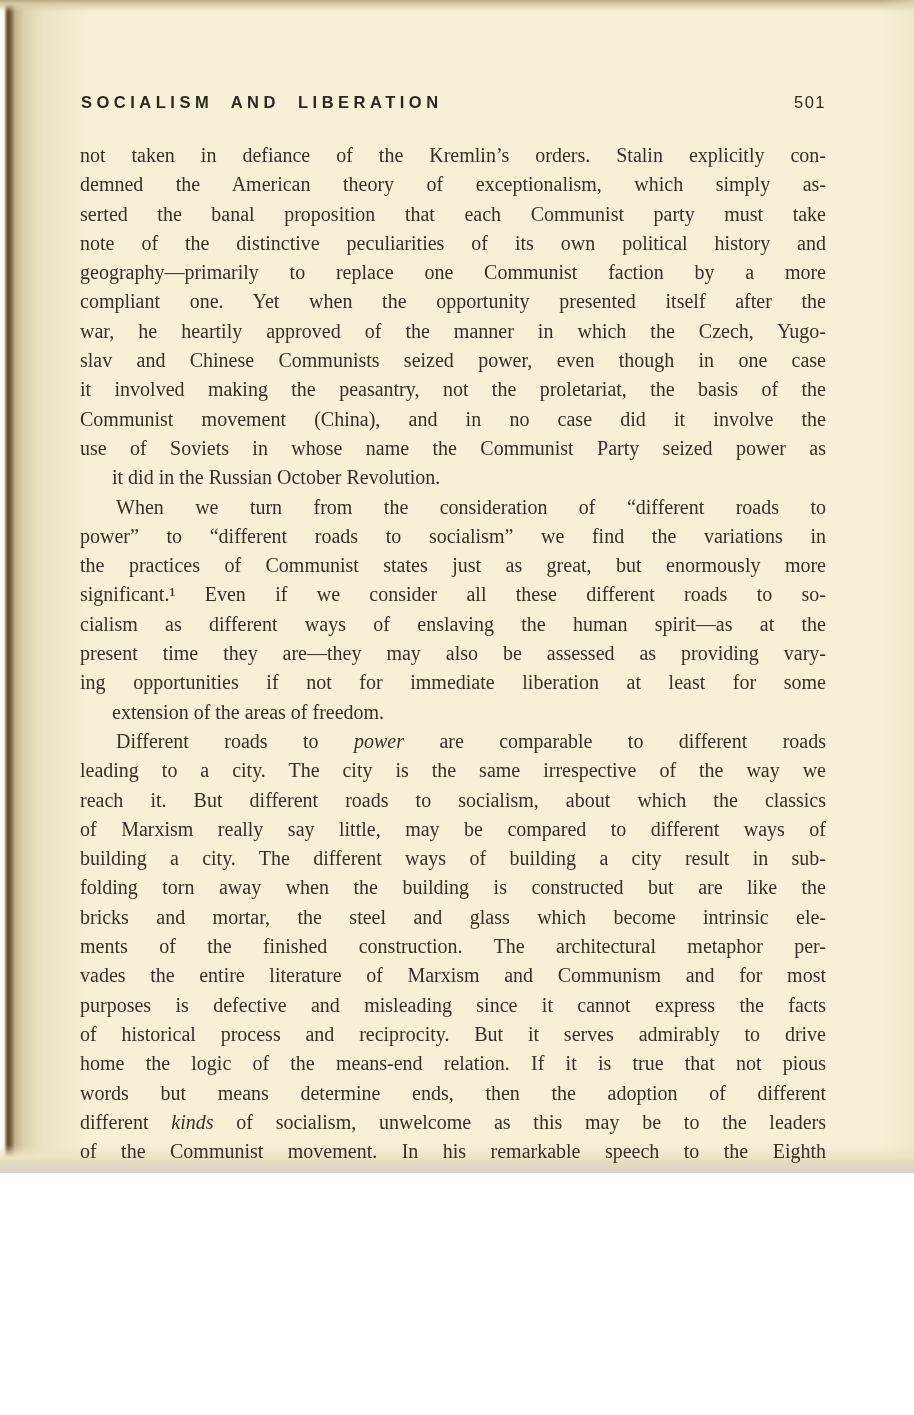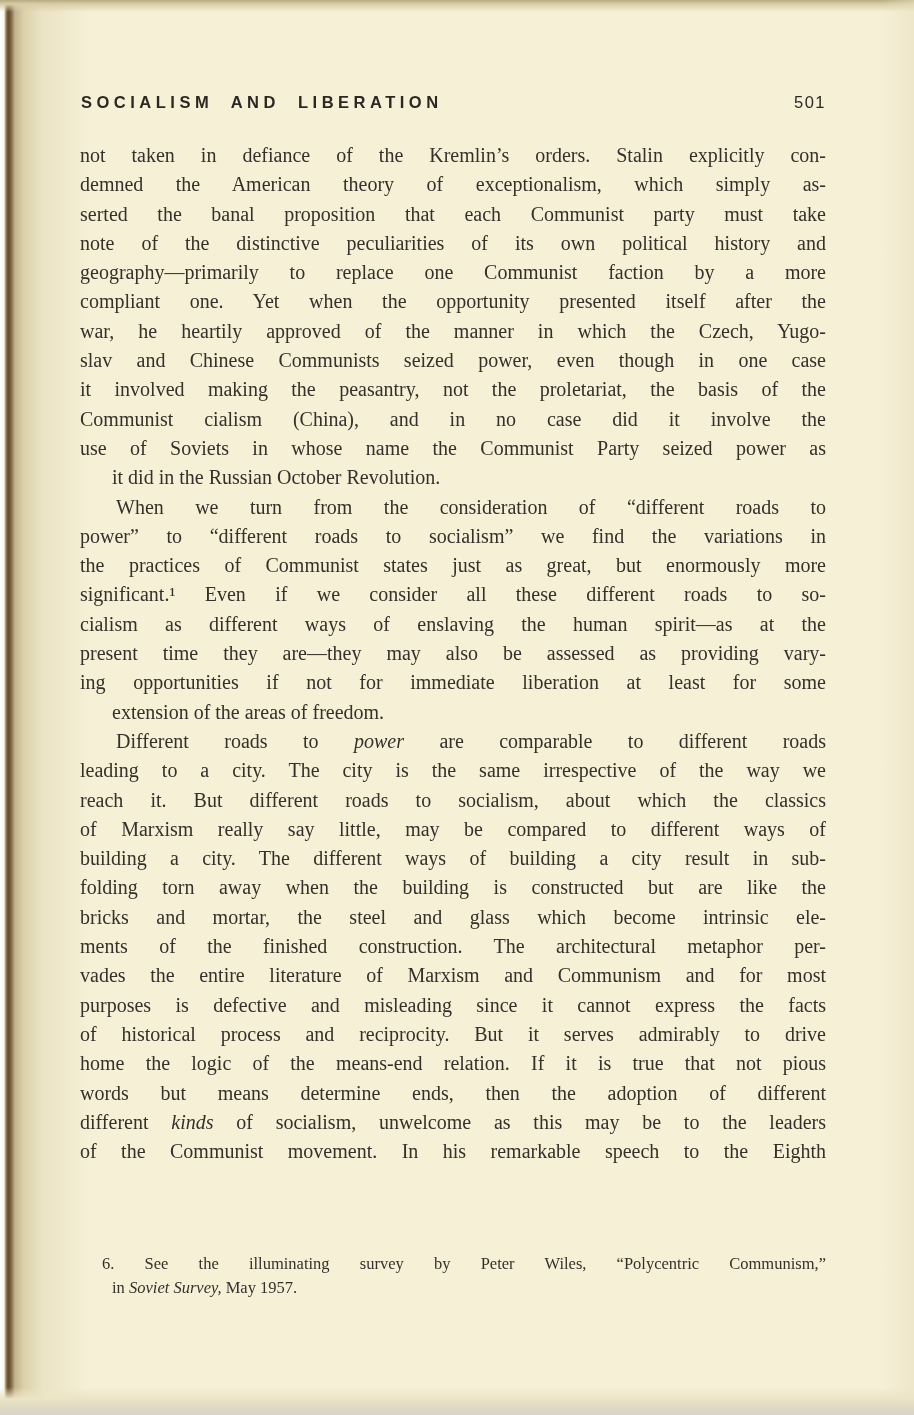--- a/index.html
+++ b/index.html
@@ -3,21 +3,21 @@
 <meta charset="utf-8">
 <style>
   html, body {
     margin: 0;
     padding: 0;
     background: #ffffff;
   }
   .stage {
     position: relative;
     width: 914px;
-    height: 1415px;
+    height: 1173px;
     overflow: hidden;
     font-family: "Liberation Serif", "DejaVu Serif", serif;
     background: var(--page-bg, #f6f0d7);
   }
   
   .edge { position: absolute; pointer-events: none; }
   .edge-left {
     left: 0; top: 0; bottom: 0; width: 90px;
     background: linear-gradient(90deg,
       #ffffff 0px, #fbf8ee 4px,
@@ -109,21 +109,21 @@
   <main class="body-text" id="body-text">
       <div class="line"><span>not taken in defiance of the Kremlin’s orders. Stalin explicitly con-</span></div>
       <div class="line"><span>demned the American theory of exceptionalism, which simply as-</span></div>
       <div class="line"><span>serted the banal proposition that each Communist party must take</span></div>
       <div class="line"><span>note of the distinctive peculiarities of its own political history and</span></div>
       <div class="line"><span>geography—primarily to replace one Communist faction by a more</span></div>
       <div class="line"><span>compliant one. Yet when the opportunity presented itself after the</span></div>
       <div class="line"><span>war, he heartily approved of the manner in which the Czech, Yugo-</span></div>
       <div class="line"><span>slav and Chinese Communists seized power, even though in one case</span></div>
       <div class="line"><span>it involved making the peasantry, not the proletariat, the basis of the</span></div>
-      <div class="line"><span>Communist cialism (China), and in no case did it involve the</span></div>
+      <div class="line"><span>Communist movement (China), and in no case did it involve the</span></div>
       <div class="line"><span>use of Soviets in whose name the Communist Party seized power as</span></div>
       <div class="line last"><span>it did in the Russian October Revolution.</span></div>
       <div class="line indent"><span>When we turn from the consideration of “different roads to</span></div>
       <div class="line"><span>power” to “different roads to socialism” we find the variations in</span></div>
       <div class="line"><span>the practices of Communist states just as great, but enormously more</span></div>
       <div class="line"><span>significant.¹ Even if we consider all these different roads to so-</span></div>
       <div class="line"><span>cialism as different ways of enslaving the human spirit—as at the</span></div>
       <div class="line"><span>present time they are—they may also be assessed as providing vary-</span></div>
       <div class="line"><span>ing opportunities if not for immediate liberation at least for some</span></div>
       <div class="line last"><span>extension of the areas of freedom.</span></div>

